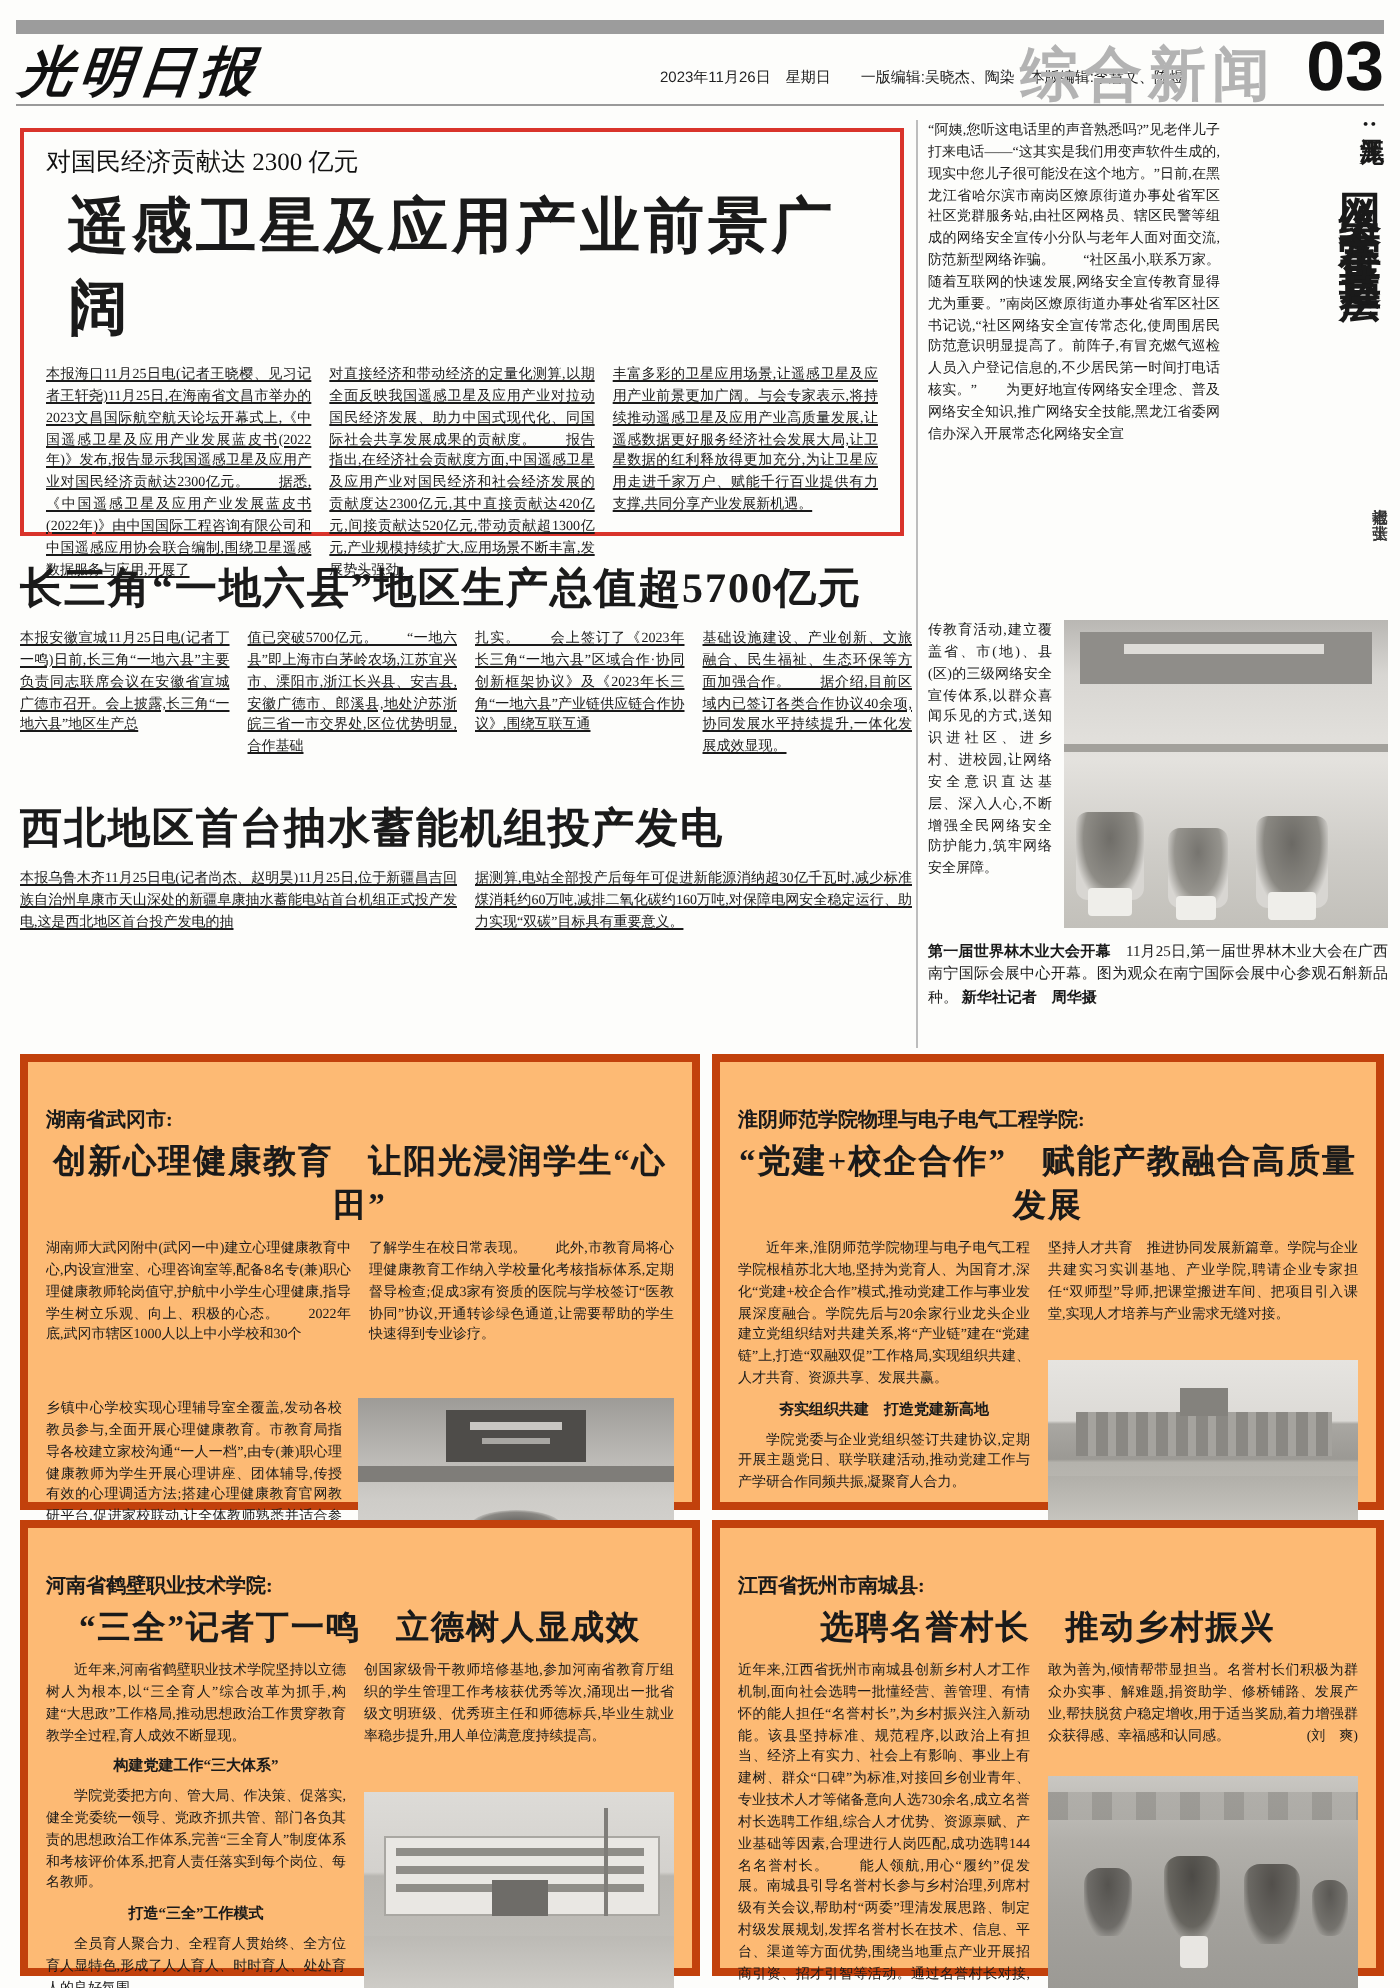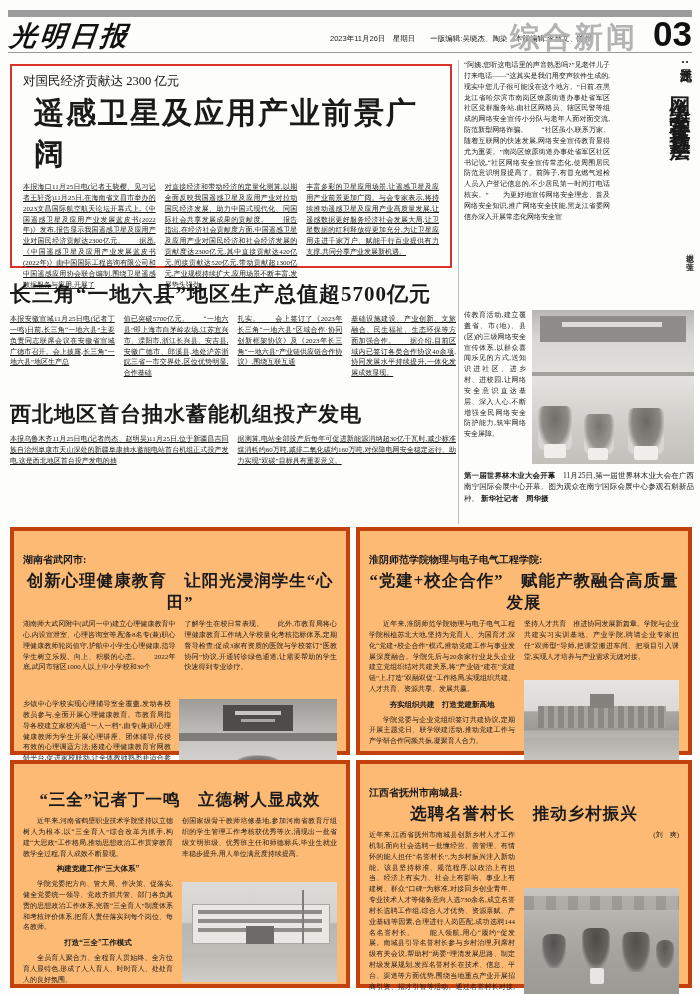--- a/index.html
+++ b/index.html
@@ -167,20 +167,21 @@
           <div style="left:14px;top:26px;width:128px;height:22px;background:repeating-linear-gradient(90deg,#8a8883 0 6px,#a5a39e 6px 10px);"></div>
           <div style="left:66px;top:14px;width:24px;height:14px;background:#84827d;"></div>
           <div style="left:0;top:58px;width:155px;height:22px;background:linear-gradient(180deg,#b1afa9,#c6c4be);"></div>
         </div>
         <div class="body-txt" style="height:24px;">下一步,学院将持续深化产教融合、校企合作,为区域经济社会高质量发展提供坚实人才支撑和智力支持。(唐一文 王翔)</div>
       </div>
     </div>
   </div>
 
   <div class="abs nbox boxC">
+    <div class="nbox-label">河南省鹤壁职业技术学院:</div>
     <div class="nbox-headline">“三全”记者丁一鸣　立德树人显成效</div>
     <div class="nbox-flex">
       <div class="body-txt" style="height:168px;">
         <p>近年来,河南省鹤壁职业技术学院坚持以立德树人为根本,以“三全育人”综合改革为抓手,构建“大思政”工作格局,推动思想政治工作贯穿教育教学全过程,育人成效不断显现。</p>
         <div class="sub-head">构建党建工作“三大体系”</div>
         <p>学院党委把方向、管大局、作决策、促落实,健全党委统一领导、党政齐抓共管、部门各负其责的思想政治工作体系,完善“三全育人”制度体系和考核评价体系,把育人责任落实到每个岗位、每名教师。</p>
         <div class="sub-head">打造“三全”工作模式</div>
         <p>全员育人聚合力、全程育人贯始终、全方位育人显特色,形成了人人育人、时时育人、处处育人的良好氛围。</p>
       </div>
       <div>
@@ -196,20 +197,21 @@
     </div>
   </div>
 
   <div class="abs nbox boxD">
     <div class="nbox-label">江西省抚州市南城县:</div>
     <div class="nbox-headline">选聘名誉村长　推动乡村振兴</div>
     <div class="nbox-flex">
       <div class="body-txt" style="height:168px;">近年来,江西省抚州市南城县创新乡村人才工作机制,面向社会选聘一批懂经营、善管理、有情怀的能人担任“名誉村长”,为乡村振兴注入新动能。该县坚持标准、规范程序,以政治上有担当、经济上有实力、社会上有影响、事业上有建树、群众“口碑”为标准,对接回乡创业青年、专业技术人才等储备意向人选730余名,成立名誉村长选聘工作组,综合人才优势、资源禀赋、产业基础等因素,合理进行人岗匹配,成功选聘144名名誉村长。　　能人领航,用心“履约”促发展。南城县引导名誉村长参与乡村治理,列席村级有关会议,帮助村“两委”理清发展思路、制定村级发展规划,发挥名誉村长在技术、信息、平台、渠道等方面优势,围绕当地重点产业开展招商引资、招才引智等活动。通过名誉村长对接,达成投资意向90余个,返乡创办企业16家,投资金额达80亿元。</div>
       <div>
         <div class="body-txt" style="height:52px;">
+          <p style="text-indent:14px;display:inline;">敢为善为,倾情帮带显担当。名誉村长们积极为群众办实事、解难题,捐资助学、修桥铺路、发展产业,帮扶脱贫户稳定增收,用于适当奖励,着力增强群众获得感、幸福感和认同感。</p>
           <span class="credit" style="float:right;">(刘　爽)</span>
         </div>
         <div class="ph" style="width:155px;height:108px;margin-top:6px;background:linear-gradient(180deg,#c9c7c2 0%,#b2b0ab 30%,#a5a39e 60%,#9b9994 100%);">
           <div style="left:0;top:8px;width:155px;height:14px;background:repeating-linear-gradient(90deg,#8d8b86 0 10px,#a8a6a1 10px 22px);opacity:.7;"></div>
           <div style="left:18px;top:46px;width:24px;height:34px;background:radial-gradient(ellipse at 50% 25%,#55534f 0%,#6e6c68 60%,transparent 78%);border-radius:8px;"></div>
           <div style="left:58px;top:40px;width:28px;height:40px;background:radial-gradient(ellipse at 50% 25%,#4c4a46 0%,#67655f 60%,transparent 78%);border-radius:8px;"></div>
           <div style="left:98px;top:44px;width:28px;height:40px;background:radial-gradient(ellipse at 50% 25%,#524f4b 0%,#6b6964 60%,transparent 78%);border-radius:8px;"></div>
           <div style="left:132px;top:52px;width:18px;height:28px;background:radial-gradient(ellipse at 50% 25%,#5a5854 0%,#74726d 60%,transparent 80%);border-radius:8px;"></div>
           <div style="left:66px;top:80px;width:14px;height:16px;background:#e8e6e2;border-radius:2px;"></div>
         </div>

